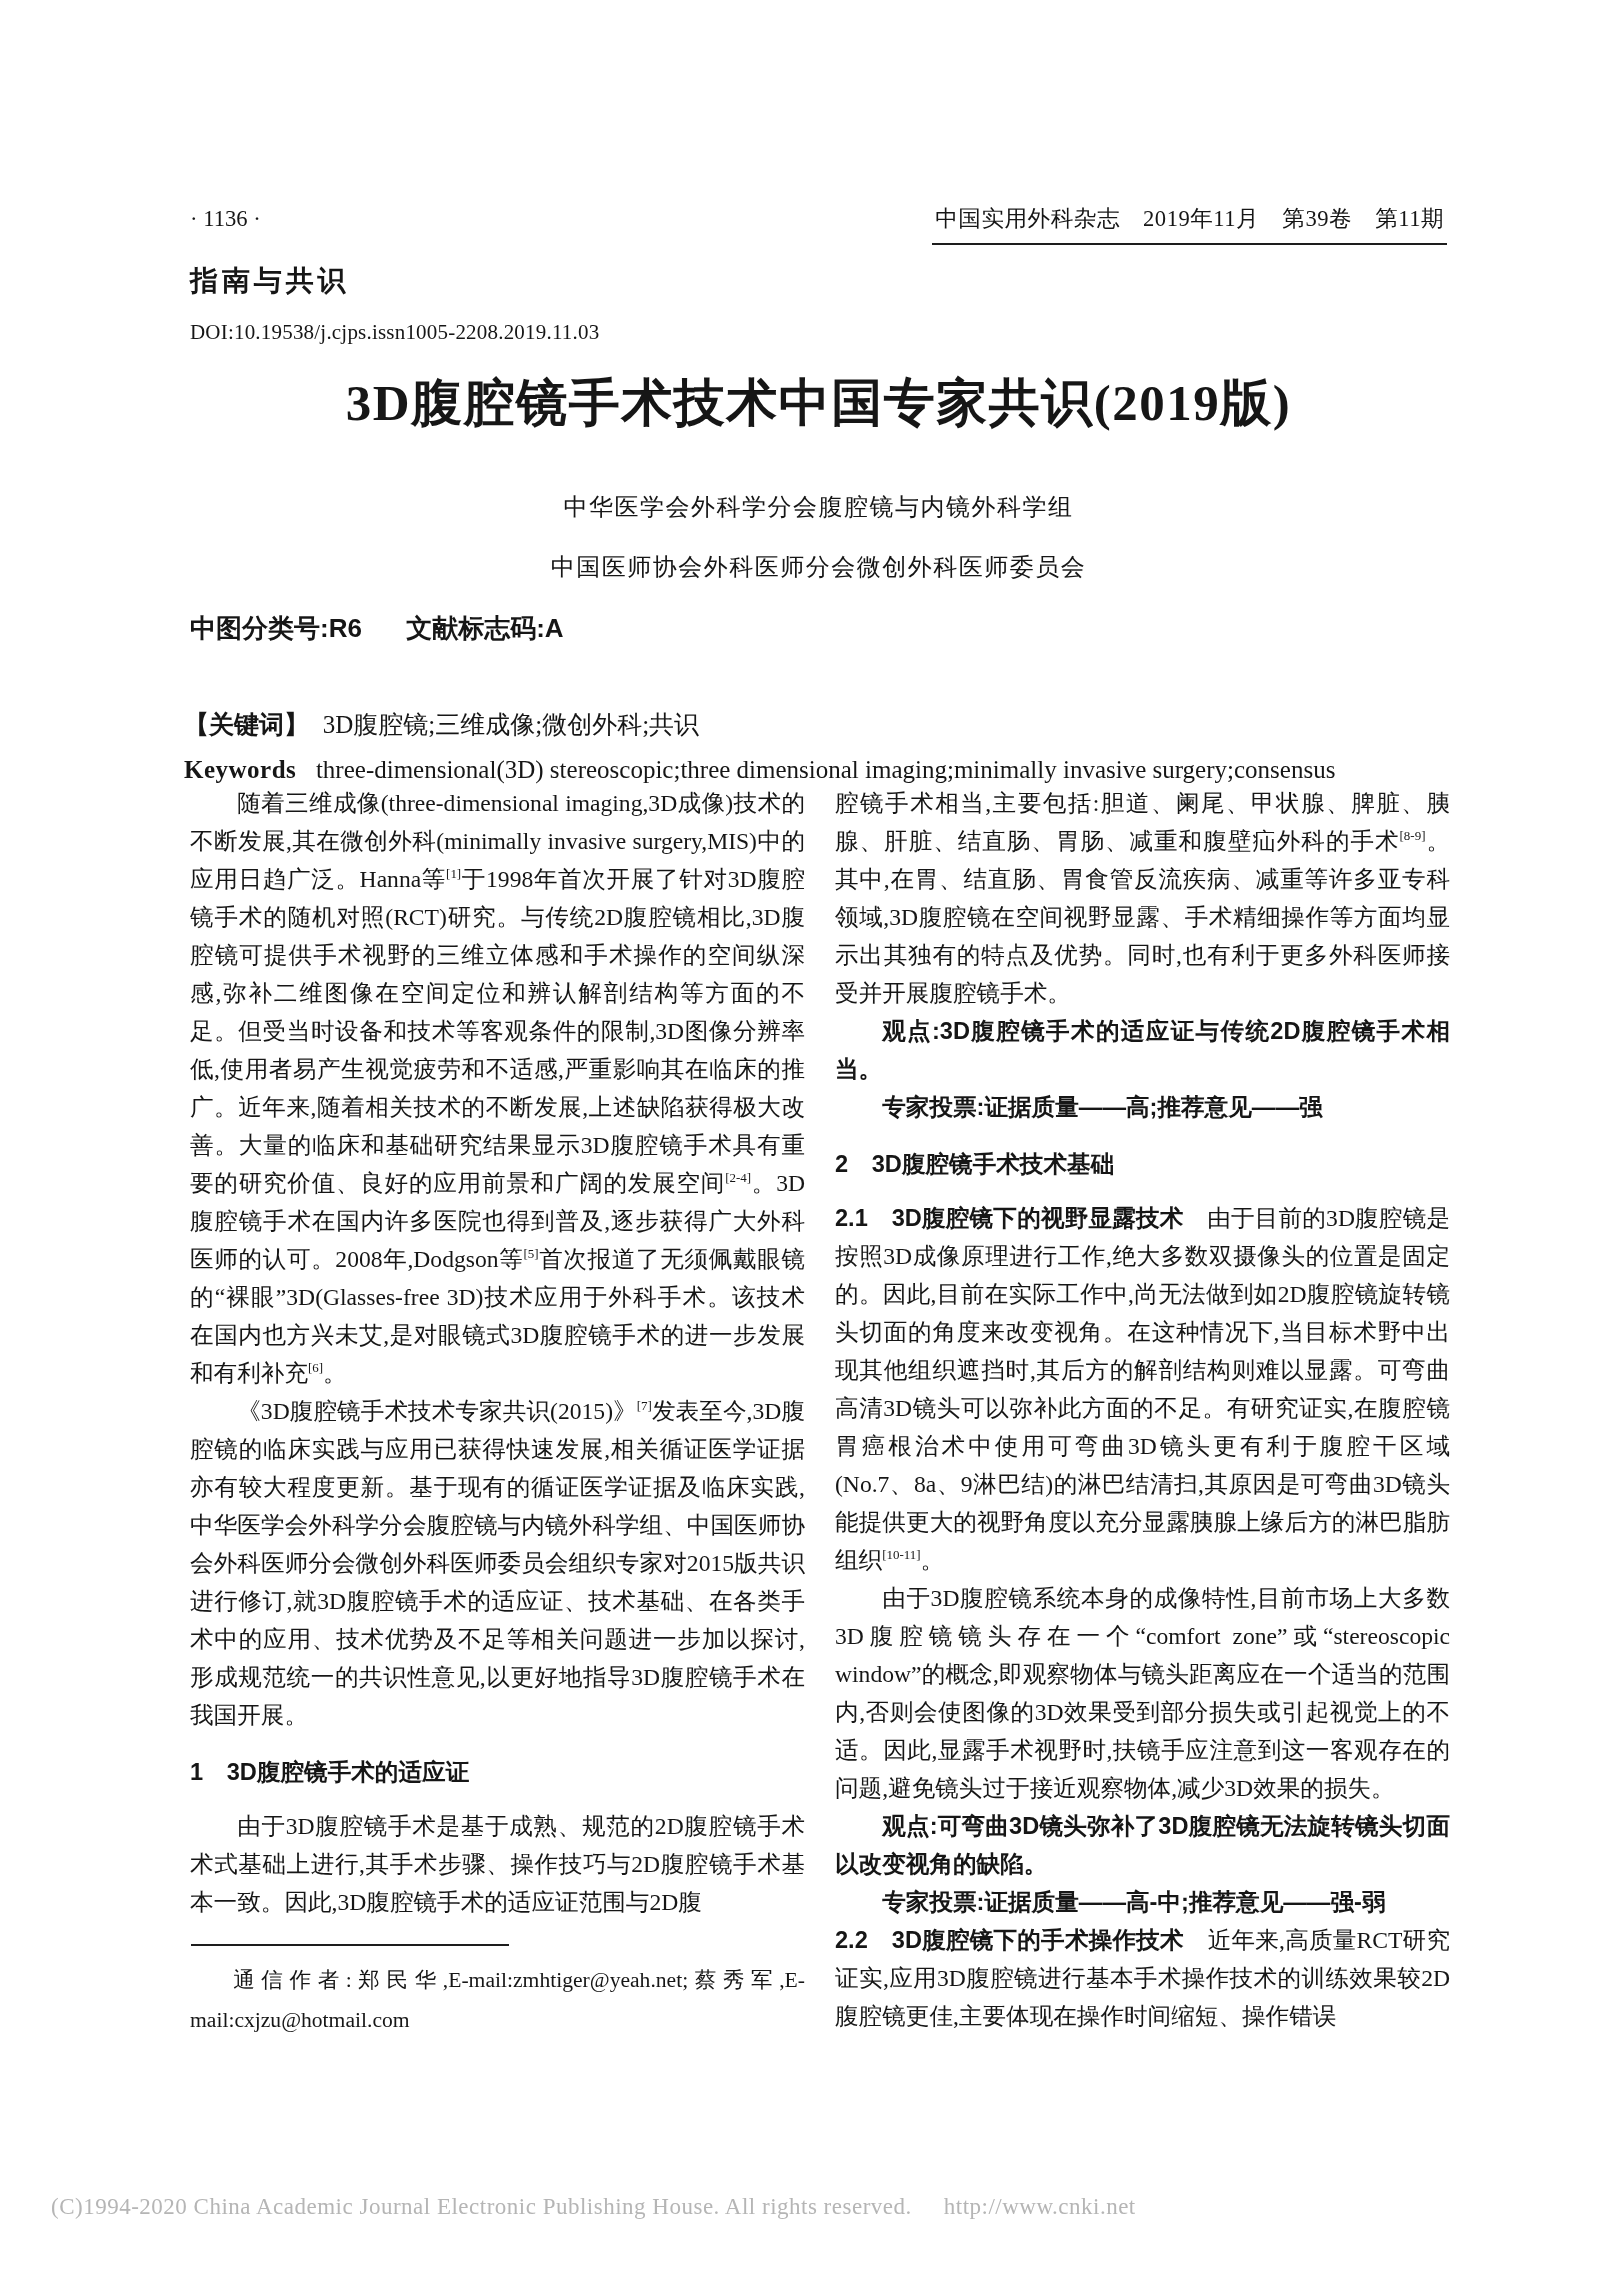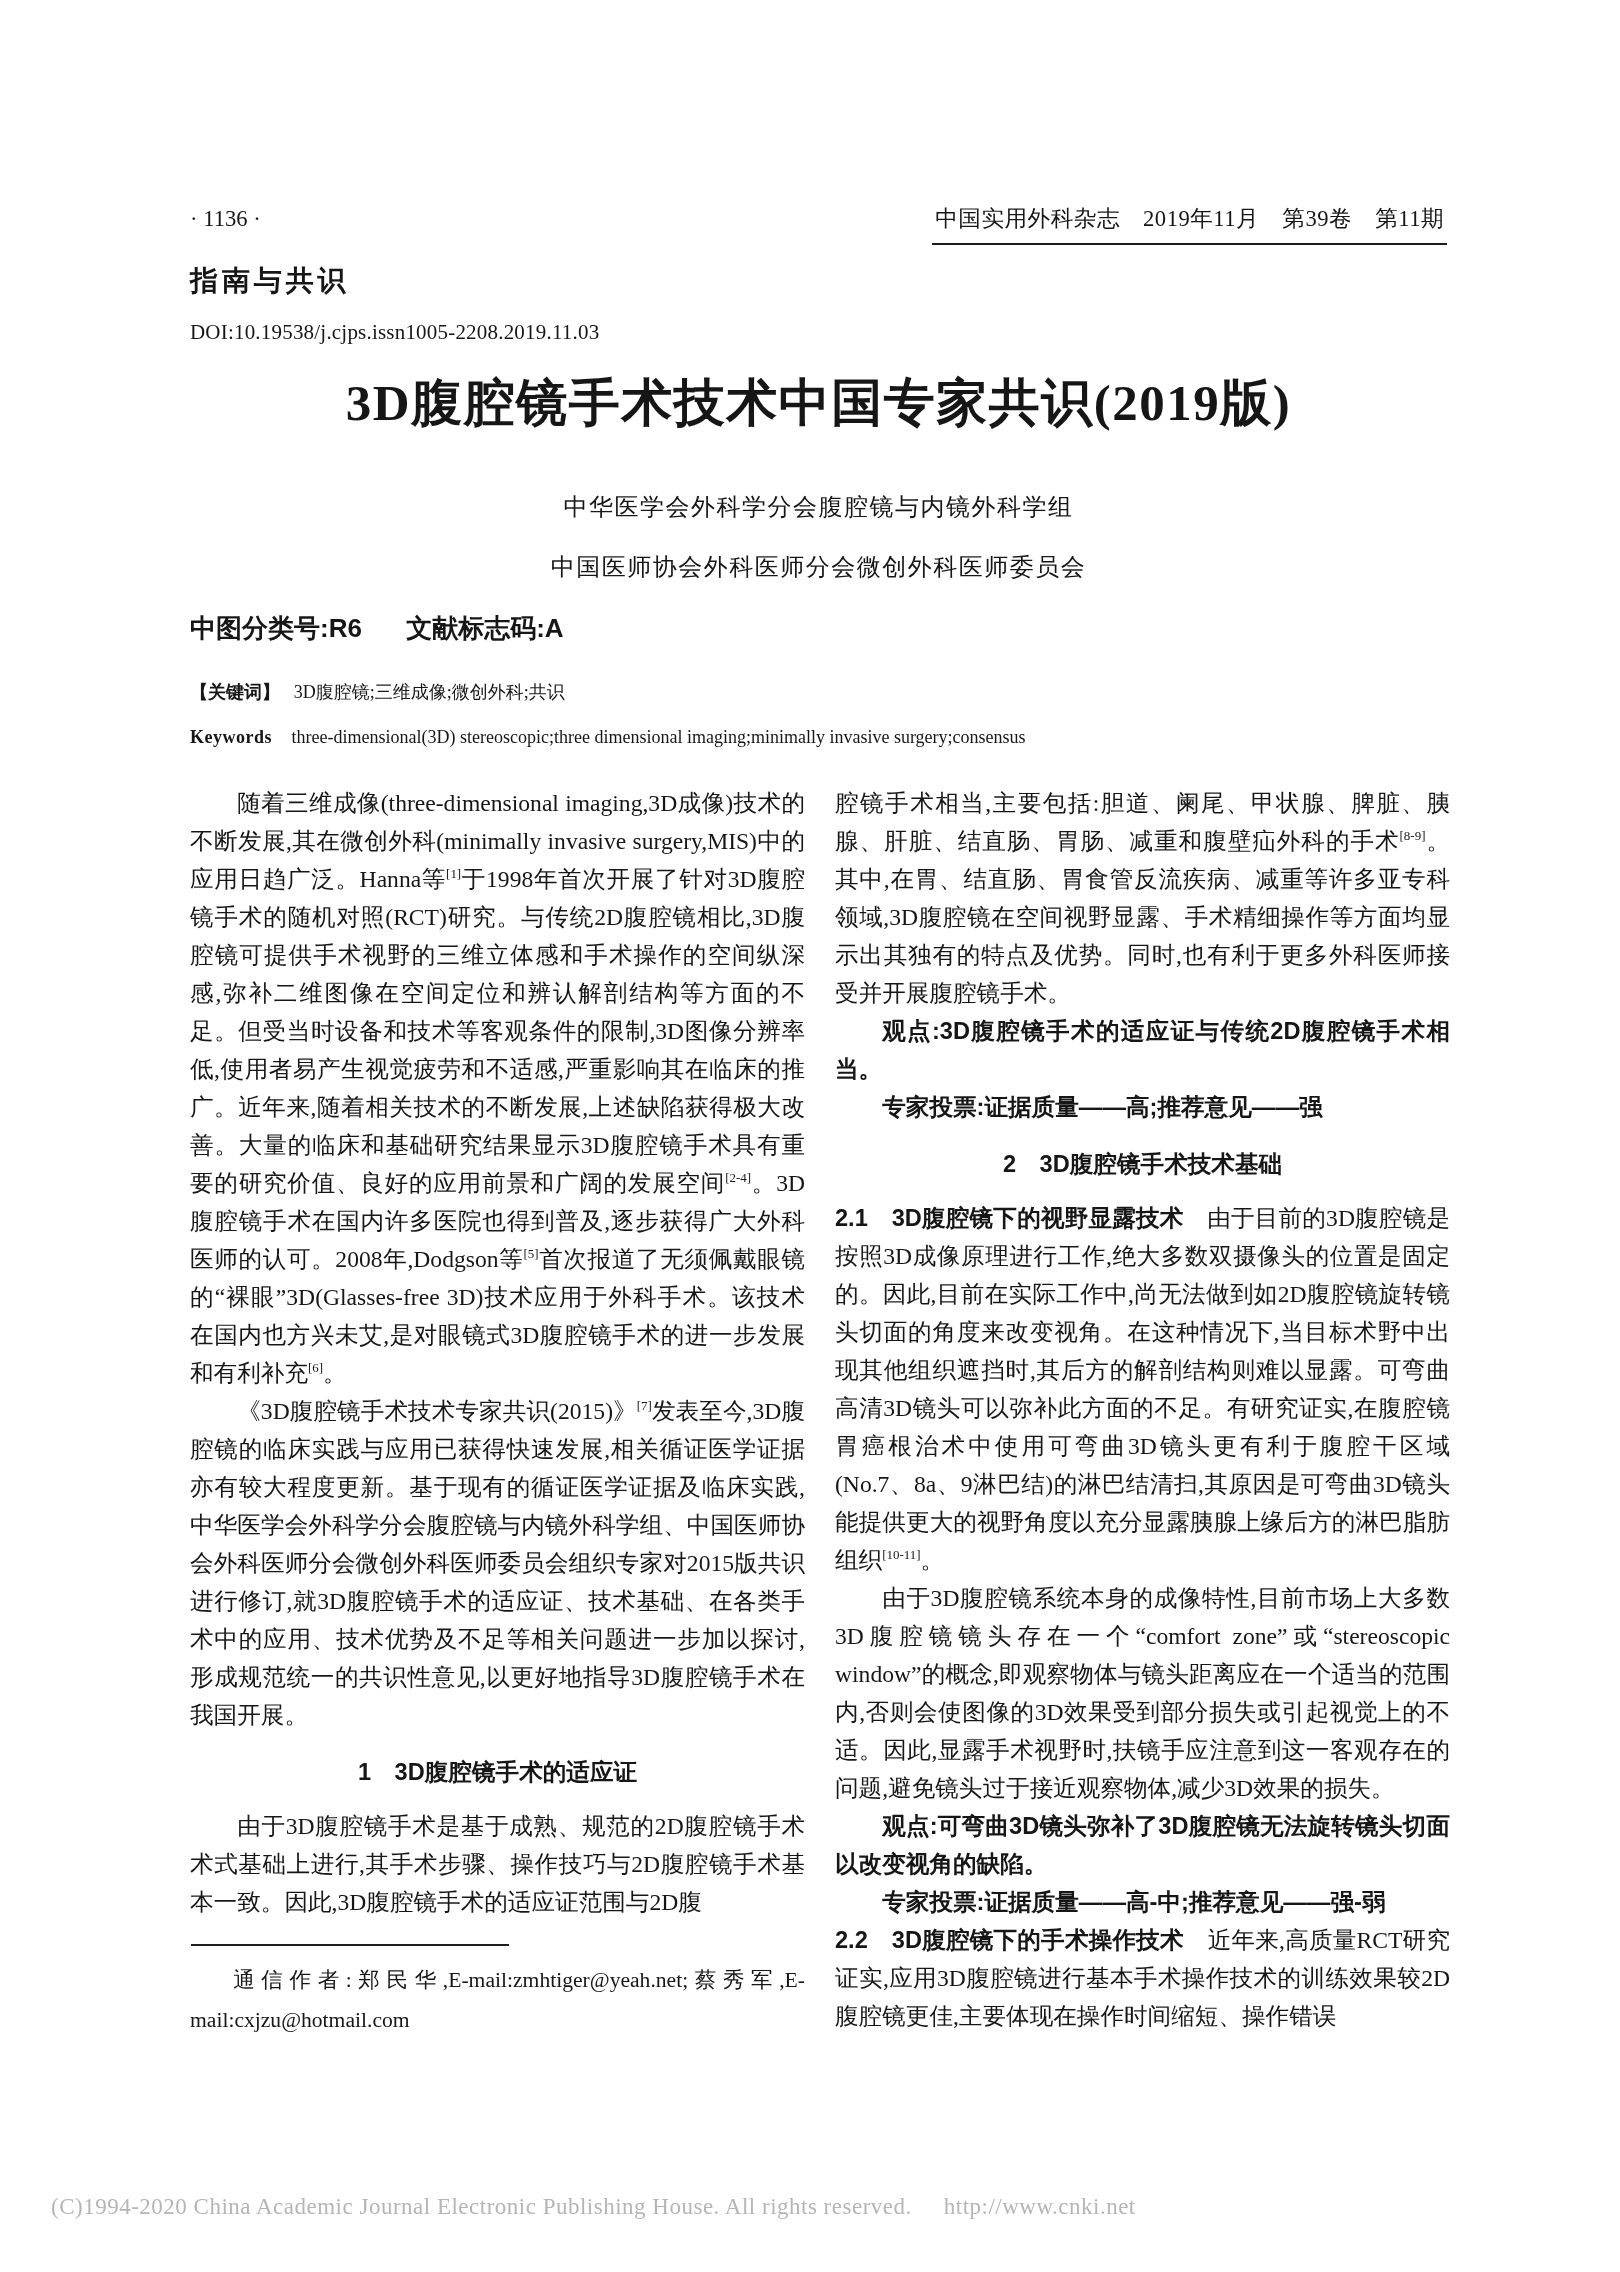--- a/index.html
+++ b/index.html
@@ -40,21 +40,21 @@
     text-align:center;font-size:24px;letter-spacing:1.5px;
   }
   .author-1{top:491px;}
   .author-2{top:551px;}
   .meta-line{
     position:absolute;left:190px;top:611px;
     font-family:"Liberation Sans","DejaVu Sans",sans-serif;
     font-weight:700;font-size:26px;
   }
   .meta-line .meta-item{margin-right:37px;}
-  .kw-line{position:absolute;left:190px;width:1257px;font-size:18px;line-height:29.5px;}
+  .kw-line{position:absolute;left:184px;width:1257px;font-size:25px;line-height:29.5px;margin-top:32px;}
   .kw-zh{top:678px;}
   .kw-en{top:723px;}
   .kw-label{
     font-family:"Liberation Sans","DejaVu Sans",sans-serif;
     font-weight:700;margin-right:13.7px;
   }
   .kw-label-en{font-weight:700;margin-right:19.6px;letter-spacing:0.5px;}
   
   .col{
     position:absolute;top:784px;width:615px;
@@ -64,21 +64,21 @@
   .col-left{left:190px;}
   .col-right{left:835px;}
   .col p{margin:0;}
   .col p.indent{text-indent:2em;}
   .col p.bold{
     font-family:"Liberation Sans","DejaVu Sans",sans-serif;
     font-weight:700;
   }
   .col p.heading{
     font-family:"Liberation Sans","DejaVu Sans",sans-serif;
-    font-weight:700;text-align:center;
+    font-weight:700;text-align:left;
     margin:18.7px 0 16.7px 0;
   }
   .col b.lead{
     font-family:"Liberation Sans","DejaVu Sans",sans-serif;
     font-weight:700;
   }
   .col sup{font-size:0.55em;line-height:0;vertical-align:super;}
   
   .footnote{margin-top:22.6px;}
   .footnote-rule{

